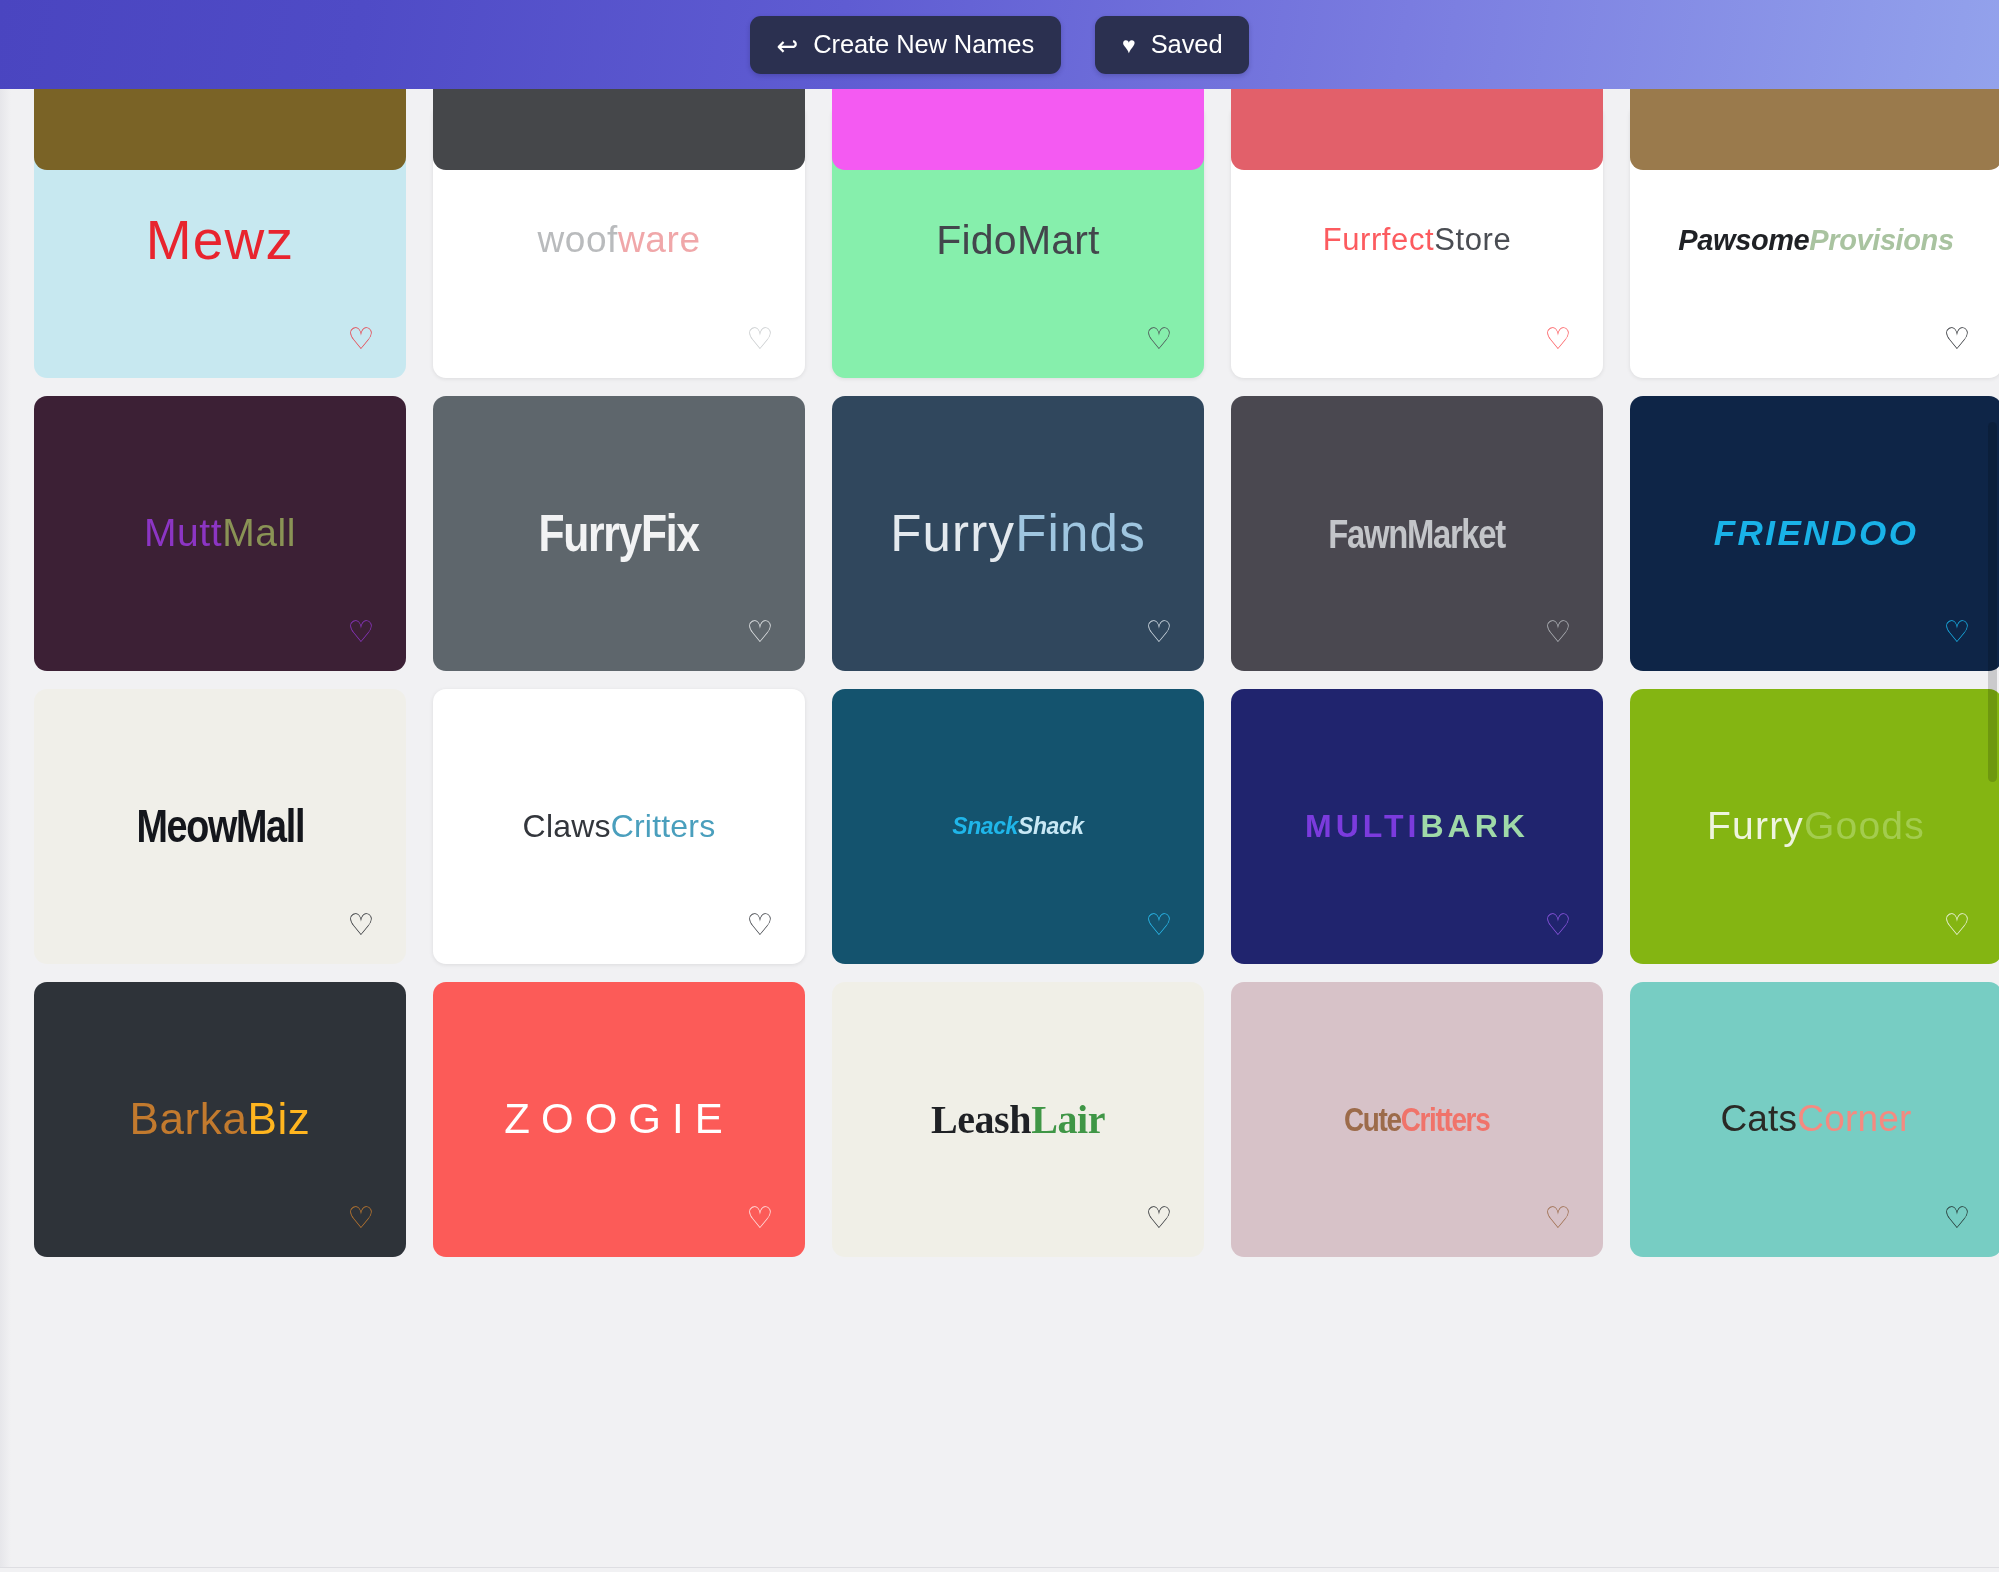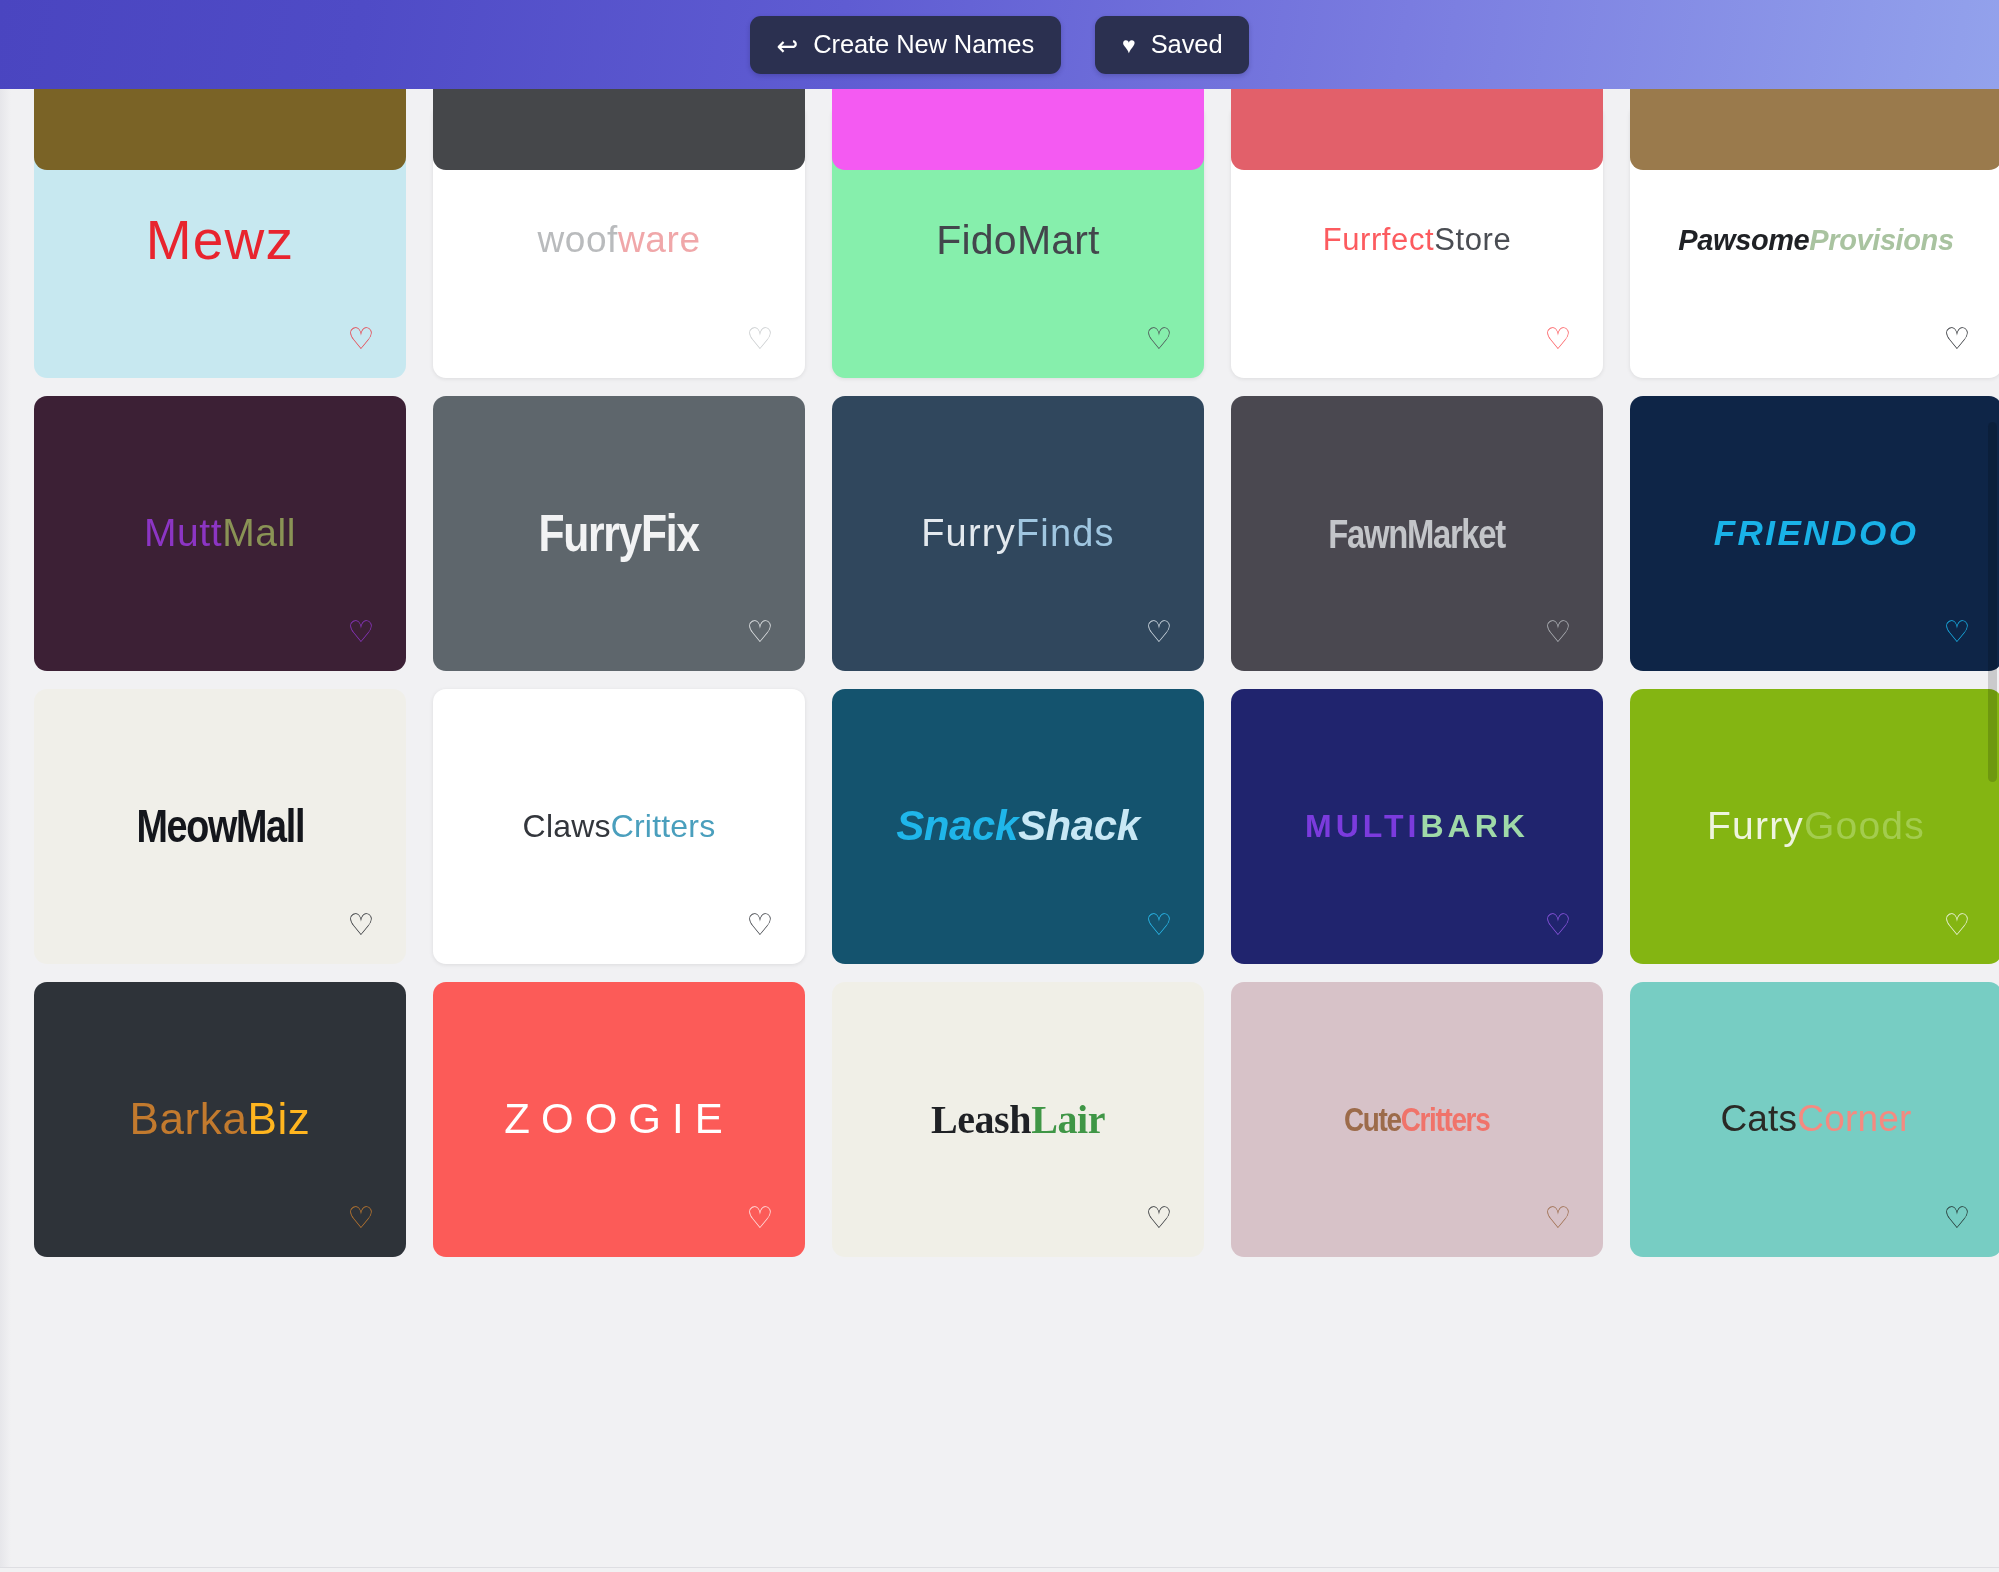--- a/index.html
+++ b/index.html
@@ -210,41 +210,41 @@
       </div>
       <div class="card" style="background: rgb(60, 32, 53);">
         <div class="logo s-thin" style="font-size: 39px;"><span class="a" style="color: rgb(140, 53, 196);">Mutt</span><span class="b" style="color: rgb(138, 147, 85);">Mall</span></div>
         <div class="fav" style="color: rgb(140, 53, 196);">♡</div>
       </div>
       <div class="card" style="background: rgb(94, 102, 108);">
         <div class="logo s-cond" style="font-size: 52px;"><span class="a" style="color: rgb(242, 243, 244);">FurryFix</span></div>
         <div class="fav" style="color: rgb(227, 230, 232);">♡</div>
       </div>
       <div class="card" style="background: rgb(48, 71, 93);">
-        <div class="logo s-thin2" style="font-size: 38px;"><span class="a" style="color: rgb(227, 233, 238);">Furry</span><span class="b" style="color: rgb(159, 198, 224);">Finds</span></div>
+        <div class="logo s-thin2" style="font-size: 51px;"><span class="a" style="color: rgb(227, 233, 238);">Furry</span><span class="b" style="color: rgb(159, 198, 224);">Finds</span></div>
         <div class="fav" style="color: rgb(211, 221, 229);">♡</div>
       </div>
       <div class="card" style="background: rgb(74, 72, 80); align-items: center;">
         <div class="logo s-cond" style="font-size: 40px;"><span class="a" style="color: rgb(195, 197, 201);">FawnMarket</span></div>
         <div class="fav" style="color: rgb(178, 181, 186);">♡</div>
       </div>
       <div class="card" style="background: rgb(14, 37, 71);">
         <div class="logo s-italw" style="font-size: 35px;"><span class="a" style="color: rgb(25, 178, 232);">FRIENDOO</span></div>
         <div class="fav" style="color: rgb(25, 178, 232);">♡</div>
       </div>
       <div class="card" style="background: rgb(240, 239, 233);">
         <div class="logo s-cond" style="font-size: 46px;"><span class="a" style="color: rgb(20, 22, 28);">MeowMall</span></div>
         <div class="fav" style="color: rgb(43, 46, 51);">♡</div>
       </div>
       <div class="card shadow" style="background: rgb(255, 255, 255);">
         <div class="logo s-light" style="font-size: 32px;"><span class="a" style="color: rgb(51, 54, 60);">Claws</span><span class="b" style="color: rgb(74, 159, 189);">Critters</span></div>
         <div class="fav" style="color: rgb(59, 62, 68);">♡</div>
       </div>
       <div class="card" style="background: rgb(20, 83, 110);">
-        <div class="logo s-ital" style="font-size: 42px;"><span class="a" style="color: rgb(31, 182, 234);">Snack</span><span class="b" style="color: rgb(200, 232, 245);">Shack</span></div>
+        <div class="logo s-ital" style="font-size: 23px;"><span class="a" style="color: rgb(31, 182, 234);">Snack</span><span class="b" style="color: rgb(200, 232, 245);">Shack</span></div>
         <div class="fav" style="color: rgb(43, 189, 240);">♡</div>
       </div>
       <div class="card" style="background: rgb(32, 36, 110);">
         <div class="logo s-space2" style="font-size: 32px;"><span class="a" style="color: rgb(123, 59, 221);">MULTI</span><span class="b" style="color: rgb(159, 217, 168);">BARK</span></div>
         <div class="fav" style="color: rgb(142, 86, 226);">♡</div>
       </div>
       <div class="card" style="background: rgb(132, 181, 18);">
         <div class="logo s-thin2" style="font-size: 39px;"><span class="a" style="color: rgb(238, 244, 223);">Furry</span><span class="b" style="color: rgb(163, 204, 78);">Goods</span></div>
         <div class="fav" style="color: rgb(237, 243, 222);">♡</div>
       </div>

